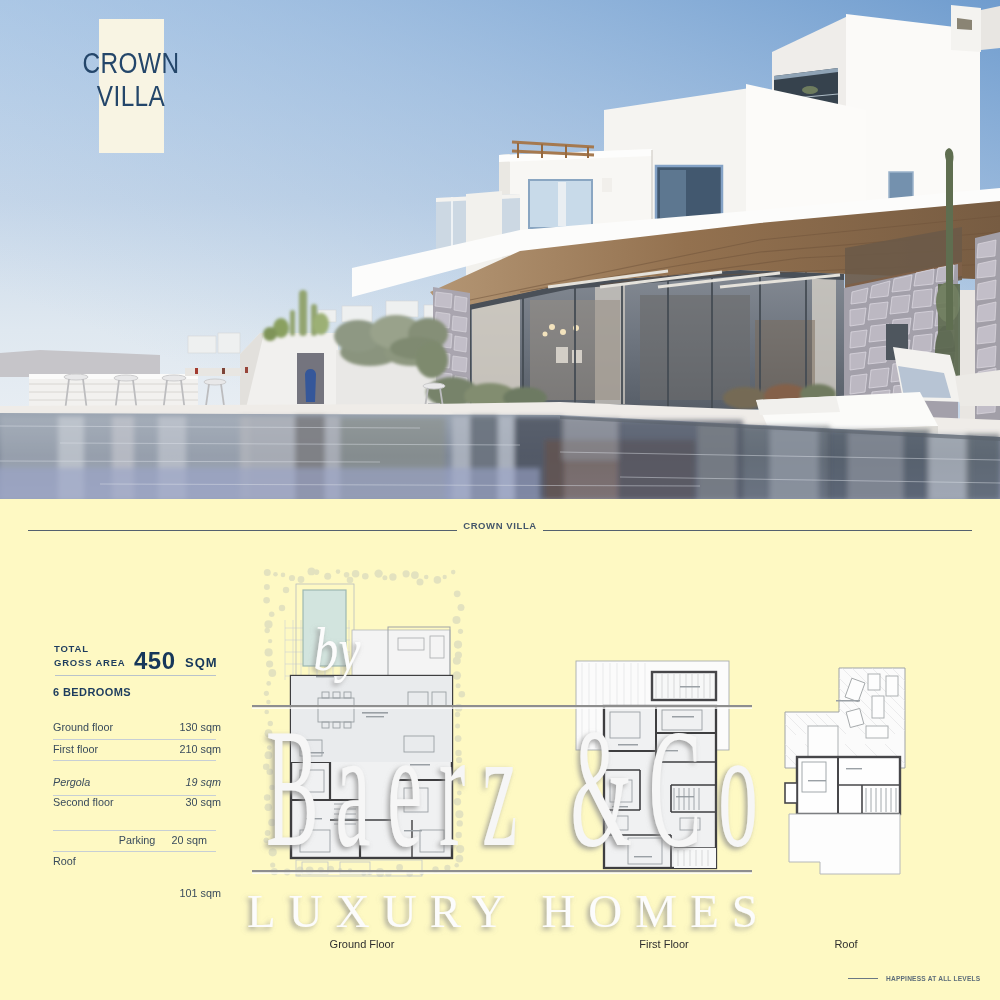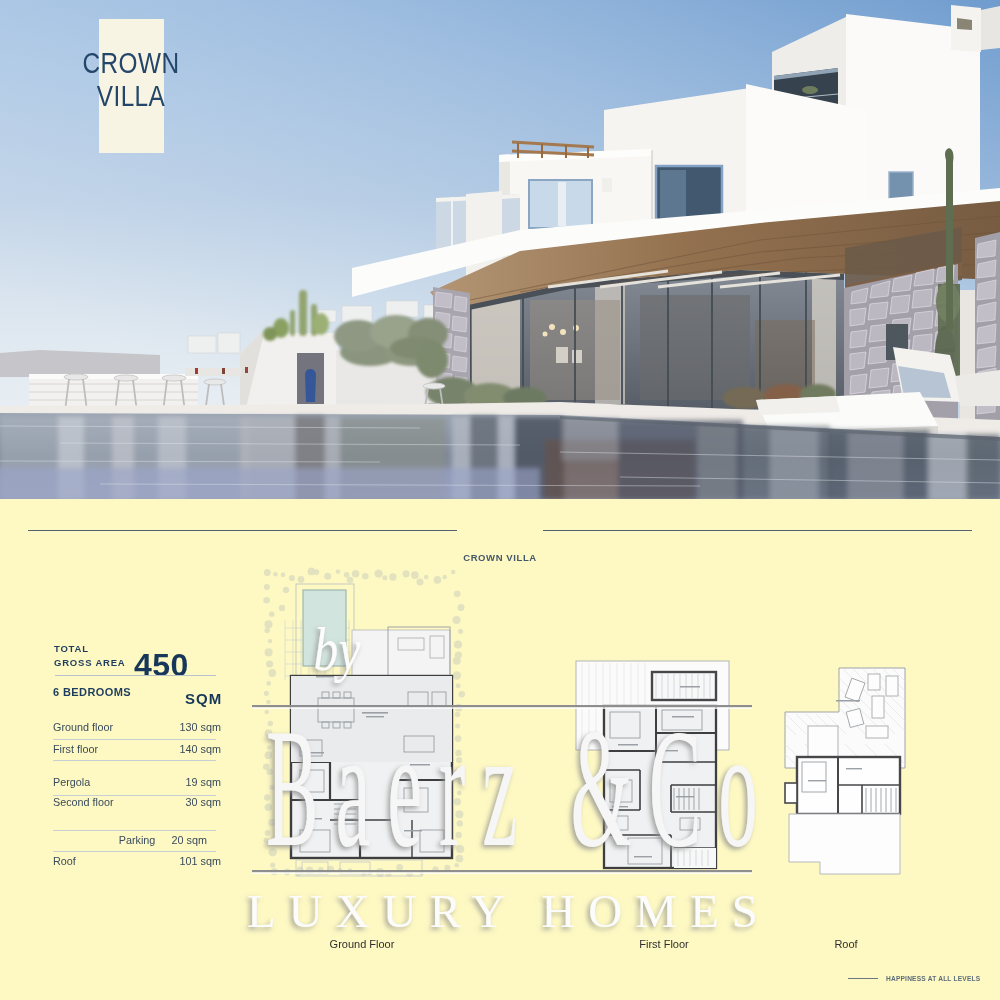--- a/index.html
+++ b/index.html
@@ -425,51 +425,51 @@
 </svg>
 
 <div class="abs" style="left:99px;top:19px;width:65px;height:134px;background:#f8f4e3;"></div>
 
 <div class="abs" style="left:56px;top:47px;width:150px;text-align:center;font-size:29px;font-weight:normal;color:#24466a;letter-spacing:0.5px;line-height:33px;transform:scaleX(0.84);">CROWN<br>VILLA</div>
 
 <div class="abs" style="left:28px;top:530px;width:429px;height:1px;background:#54616e;"></div>
 
 <div class="abs" style="left:543px;top:530px;width:429px;height:1px;background:#54616e;"></div>
 
-<div class="abs" style="left:400px;top:552px;width:200px;text-align:center;font-size:9.5px;font-weight:bold;color:#44566a;letter-spacing:0.6px;">CROWN VILLA</div>
+<div class="abs" style="left:400px;top:520px;width:200px;text-align:center;font-size:9.5px;font-weight:bold;color:#44566a;letter-spacing:0.6px;">CROWN VILLA</div>
 
 <div class="abs" style="left:54px;top:642px;font-size:9.5px;font-weight:bold;color:#1d3c5e;letter-spacing:0.8px;line-height:14px;">TOTAL<br>GROSS AREA</div>
 
-<div class="abs" style="left:134px;top:647px;font-size:32px;font-weight:bold;color:#16375a;letter-spacing:0.5px;">450</div>
-
-<div class="abs" style="left:185px;top:655px;font-size:15px;font-weight:bold;color:#16375a;letter-spacing:1px;margin-top:35px;">SQM</div>
+<div class="abs" style="left:134px;top:647px;font-size:24px;font-weight:bold;color:#16375a;letter-spacing:0.5px;">450</div>
+
+<div class="abs" style="left:185px;top:655px;font-size:13px;font-weight:bold;color:#16375a;letter-spacing:1px;">SQM</div>
 
 <div class="abs" style="left:55px;top:675px;width:161px;height:1px;background:#b9c3cb;"></div>
 
 <div class="abs" style="left:53px;top:686px;font-size:11px;font-weight:bold;color:#1d3c5e;letter-spacing:0.4px;">6 BEDROOMS</div>
 
 <div class="abs" style="left:53px;top:0;width:168px;font-size:10.8px;color:#394b5c;">
 
   <div class="abs" style="top:721px;width:168px;"><span>Ground floor</span><span style="position:absolute;right:0;">130 sqm</span></div>
   <div class="abs" style="top:739px;width:163px;height:1px;background:#c7cfd5;"></div>
 
-  <div class="abs" style="top:743px;width:168px;"><span>First floor</span><span style="position:absolute;right:0;">140 sqm</span></div>
+  <div class="abs" style="top:743px;width:168px;"><span>First floor</span><span style="position:absolute;right:0;">210 sqm</span></div>
   <div class="abs" style="top:760px;width:163px;height:1px;background:#c7cfd5;"></div>
 
   <div class="abs" style="top:764px;width:168px;margin-top:32px;"><span>Second floor</span><span style="position:absolute;right:0;">30 sqm</span></div>
 
   <div class="abs" style="top:795px;width:163px;height:1px;background:#c7cfd5;"></div>
 
-  <div class="abs" style="top:776px;width:168px;"><span>Pergola</span><span style="position:absolute;right:0;">19 sqm</span></div>
+  <div class="abs" style="top:776px;width:168px;font-style:italic;"><span>Pergola</span><span style="position:absolute;right:0;">19 sqm</span></div>
   <div class="abs" style="top:830px;width:163px;height:1px;background:#c7cfd5;"></div>
 
   <div class="abs" style="top:834px;width:168px;text-align:center;"><span>Parking</span><span style="position:absolute;right:14px;">20 sqm</span></div>
   <div class="abs" style="top:851px;width:163px;height:1px;background:#c7cfd5;"></div>
 
-  <div class="abs" style="top:855px;width:168px;"><span>Roof</span><span style="position:absolute;right:0;">101 sqm</span></div>
+  <div class="abs" style="top:855px;width:168px;"><span>Roof</span><span style="position:absolute;right:0;margin-top:32px;">101 sqm</span></div>
 </div>
 
 <svg class="abs" style="left:0;top:500px" width="1000" height="500" viewBox="0 0 1000 500">
   <defs>
     <filter id="wmshadow" x="-20%" y="-20%" width="140%" height="140%">
       <feDropShadow dx="-2.5" dy="2.5" stdDeviation="2.5" flood-color="#8c8c8c" flood-opacity="0.8"></feDropShadow>
     </filter>
   </defs>
 
   <g id="gf">

